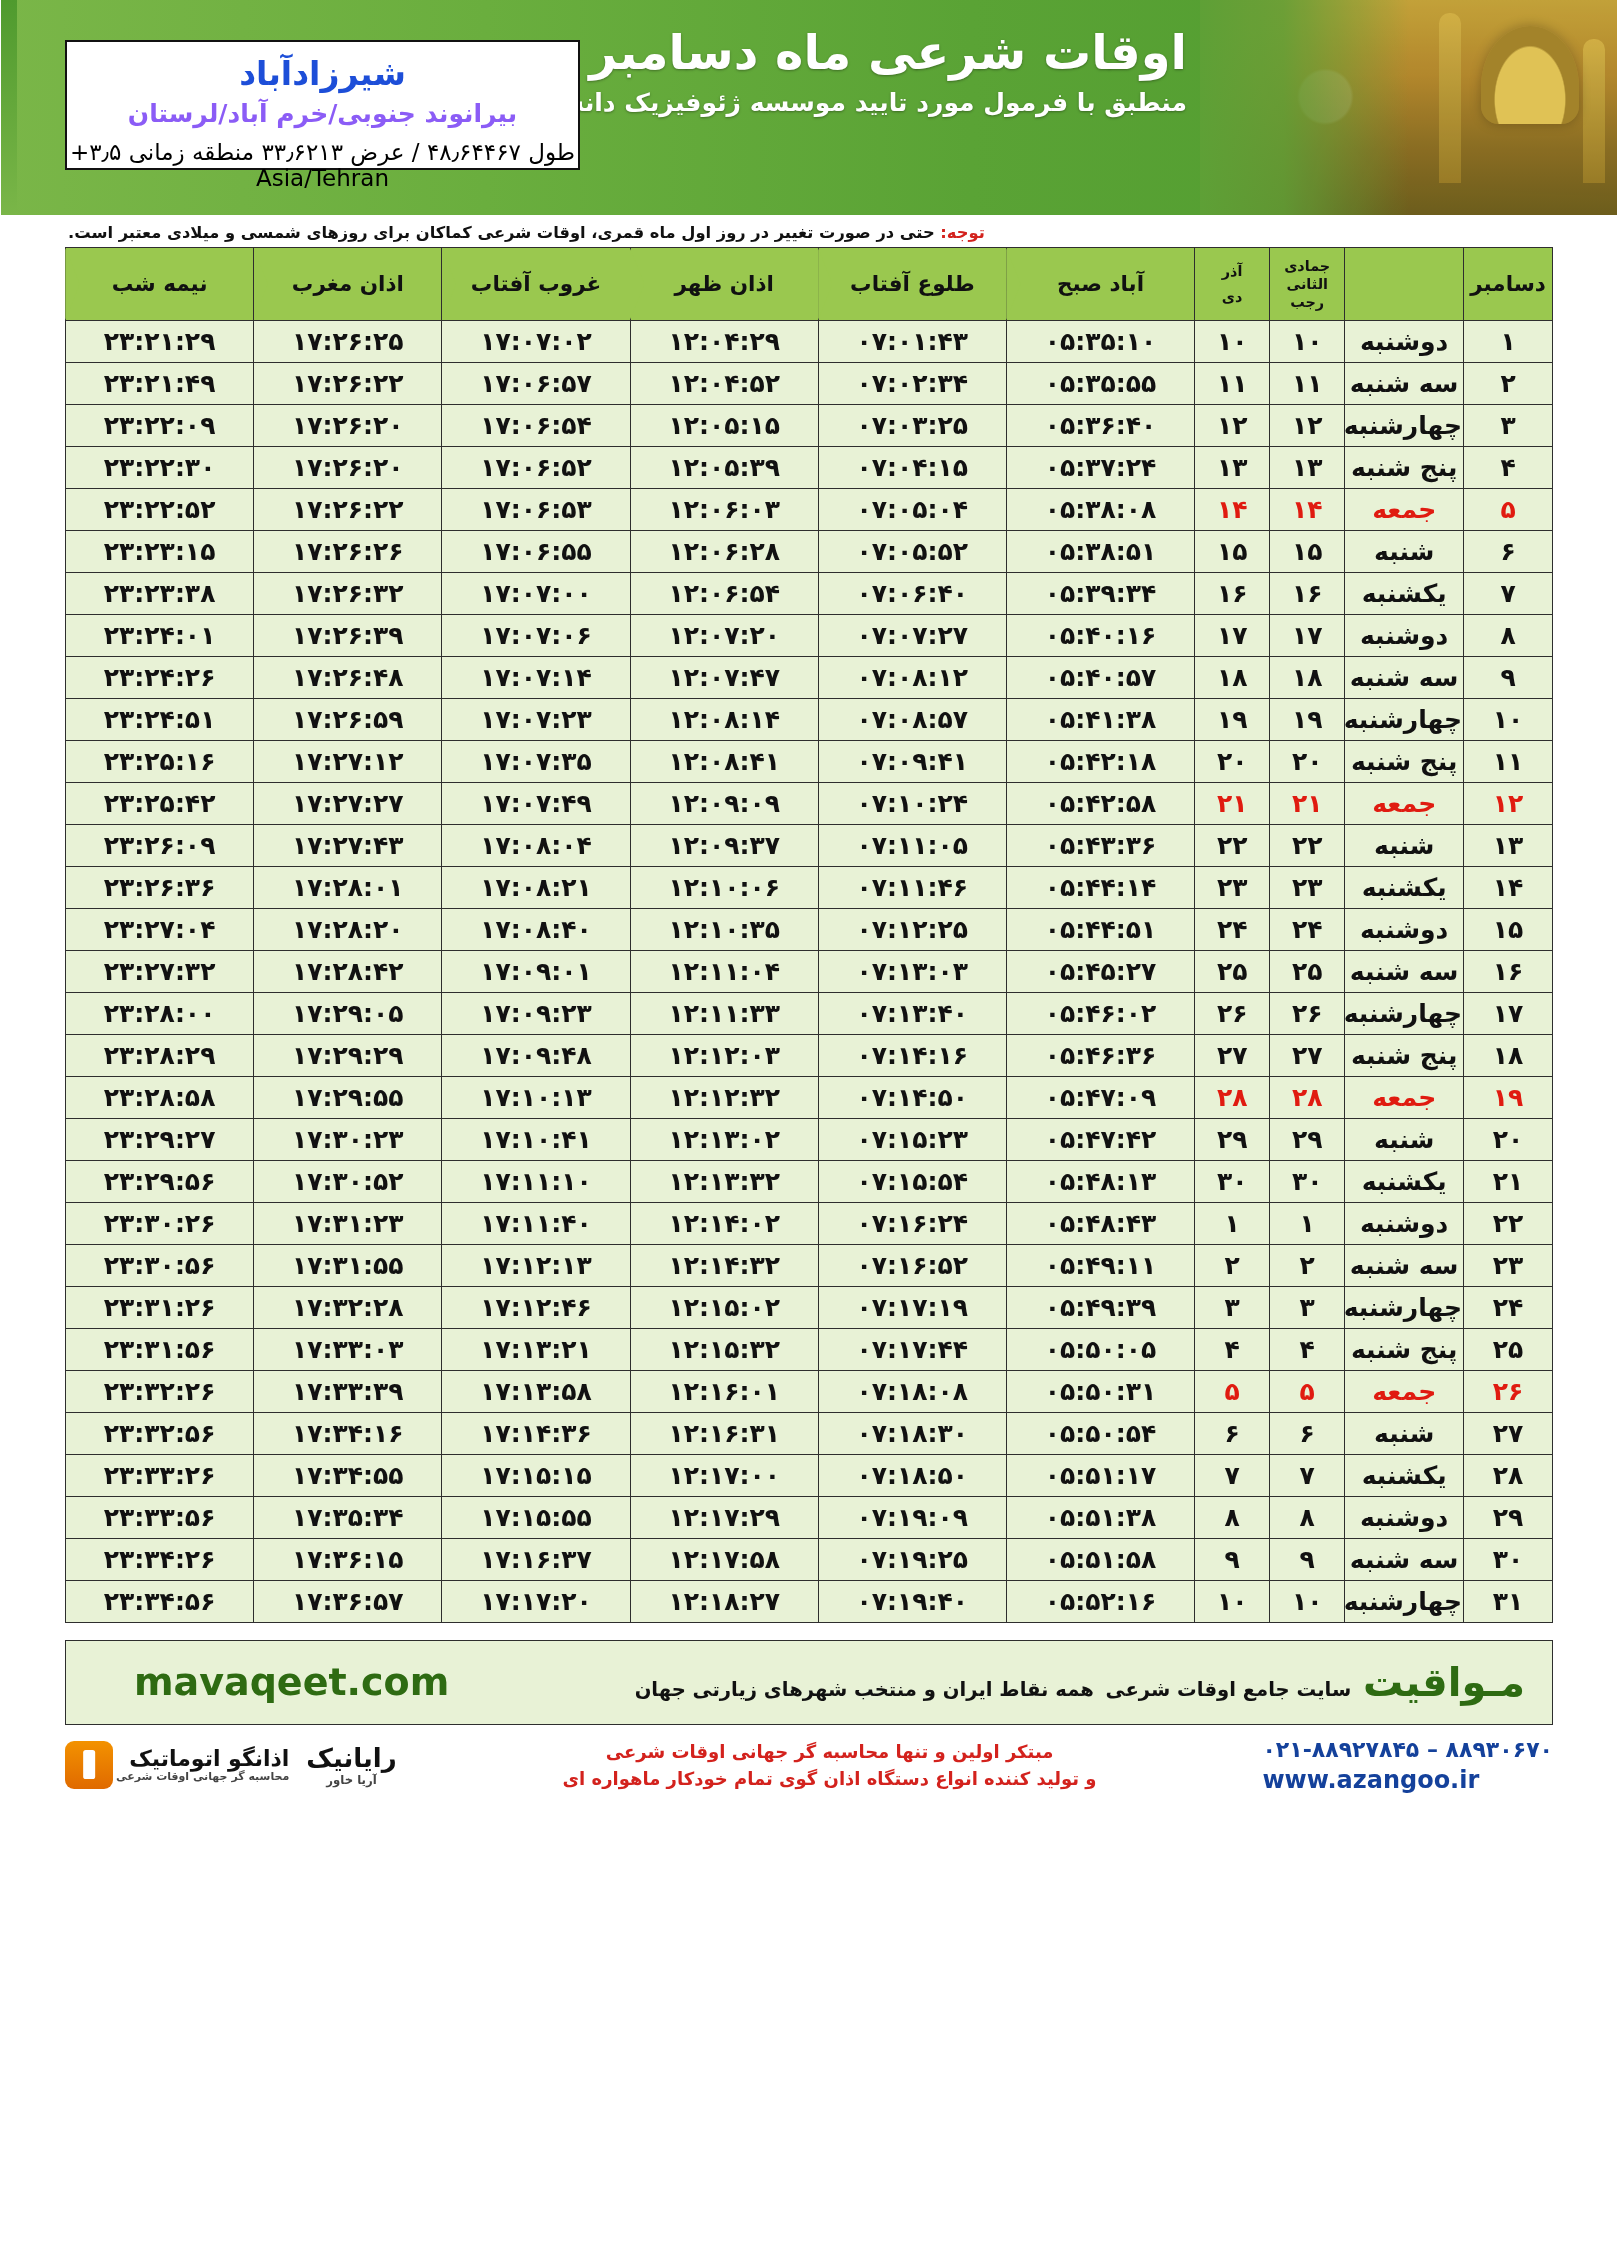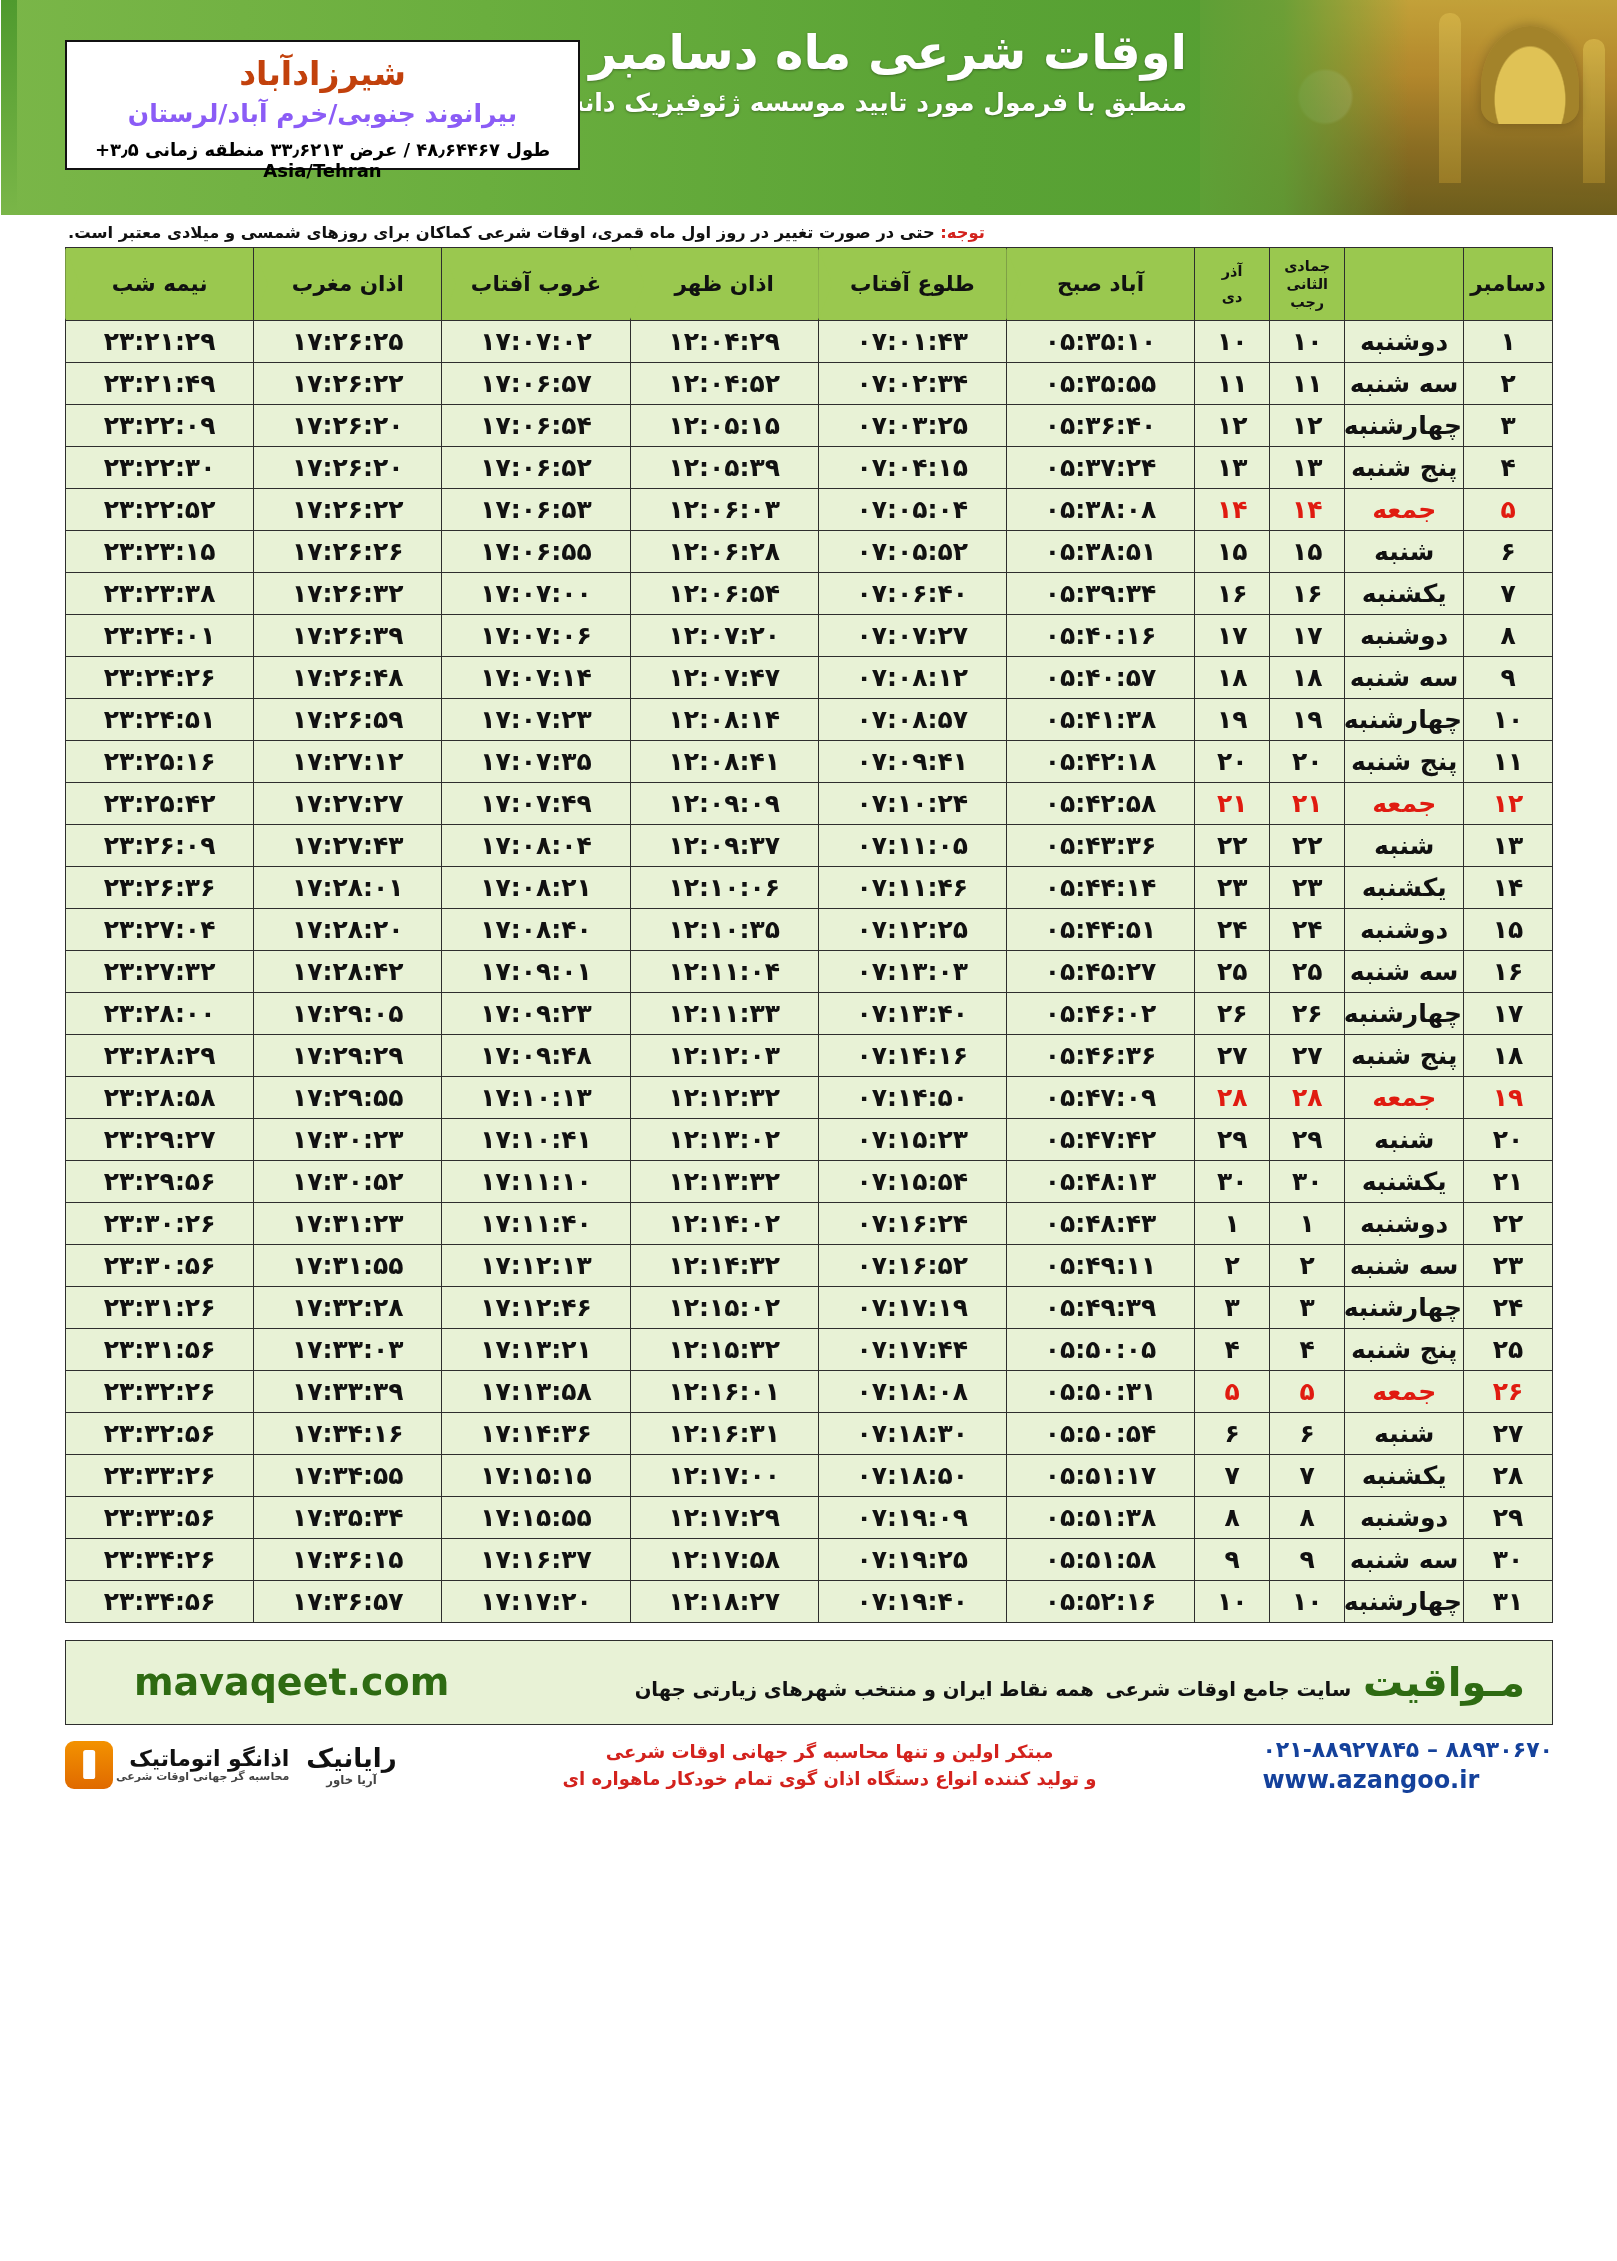--- a/index.html
+++ b/index.html
@@ -61,23 +61,23 @@
   
   .loc-box {
     position: absolute;
     left: 65px; top: 40px;
     width: 515px; height: 130px;
     background:#fff;
     border: 2px solid #111;
     text-align:center;
     padding-top: 11.7px;
   }
-  .loc-city { font-size: 33px; font-weight:700; color:#c2410c; }
+  .loc-city { font-size: 33px; font-weight:700; color:#1d4ed8; }
   .loc-sub  { font-size: 25px; font-weight:700; color:#8b5cf6; margin-top:6.5px; }
-  .loc-geo  { font-size: 18px; font-weight:700; color:#000; margin-top:10.4px; direction:rtl;}
+  .loc-geo  { font-size: 23px; font-weight:400; color:#000; margin-top:10.4px; direction:rtl;}
 
   
   .note-row {
     padding: 7.8px 68px 5.2px 68px;
     text-align: left;
     font-size: 16.3px;
     font-weight: 700;
     color:#111;
   }
   .note-red { color:#d3221d; }

